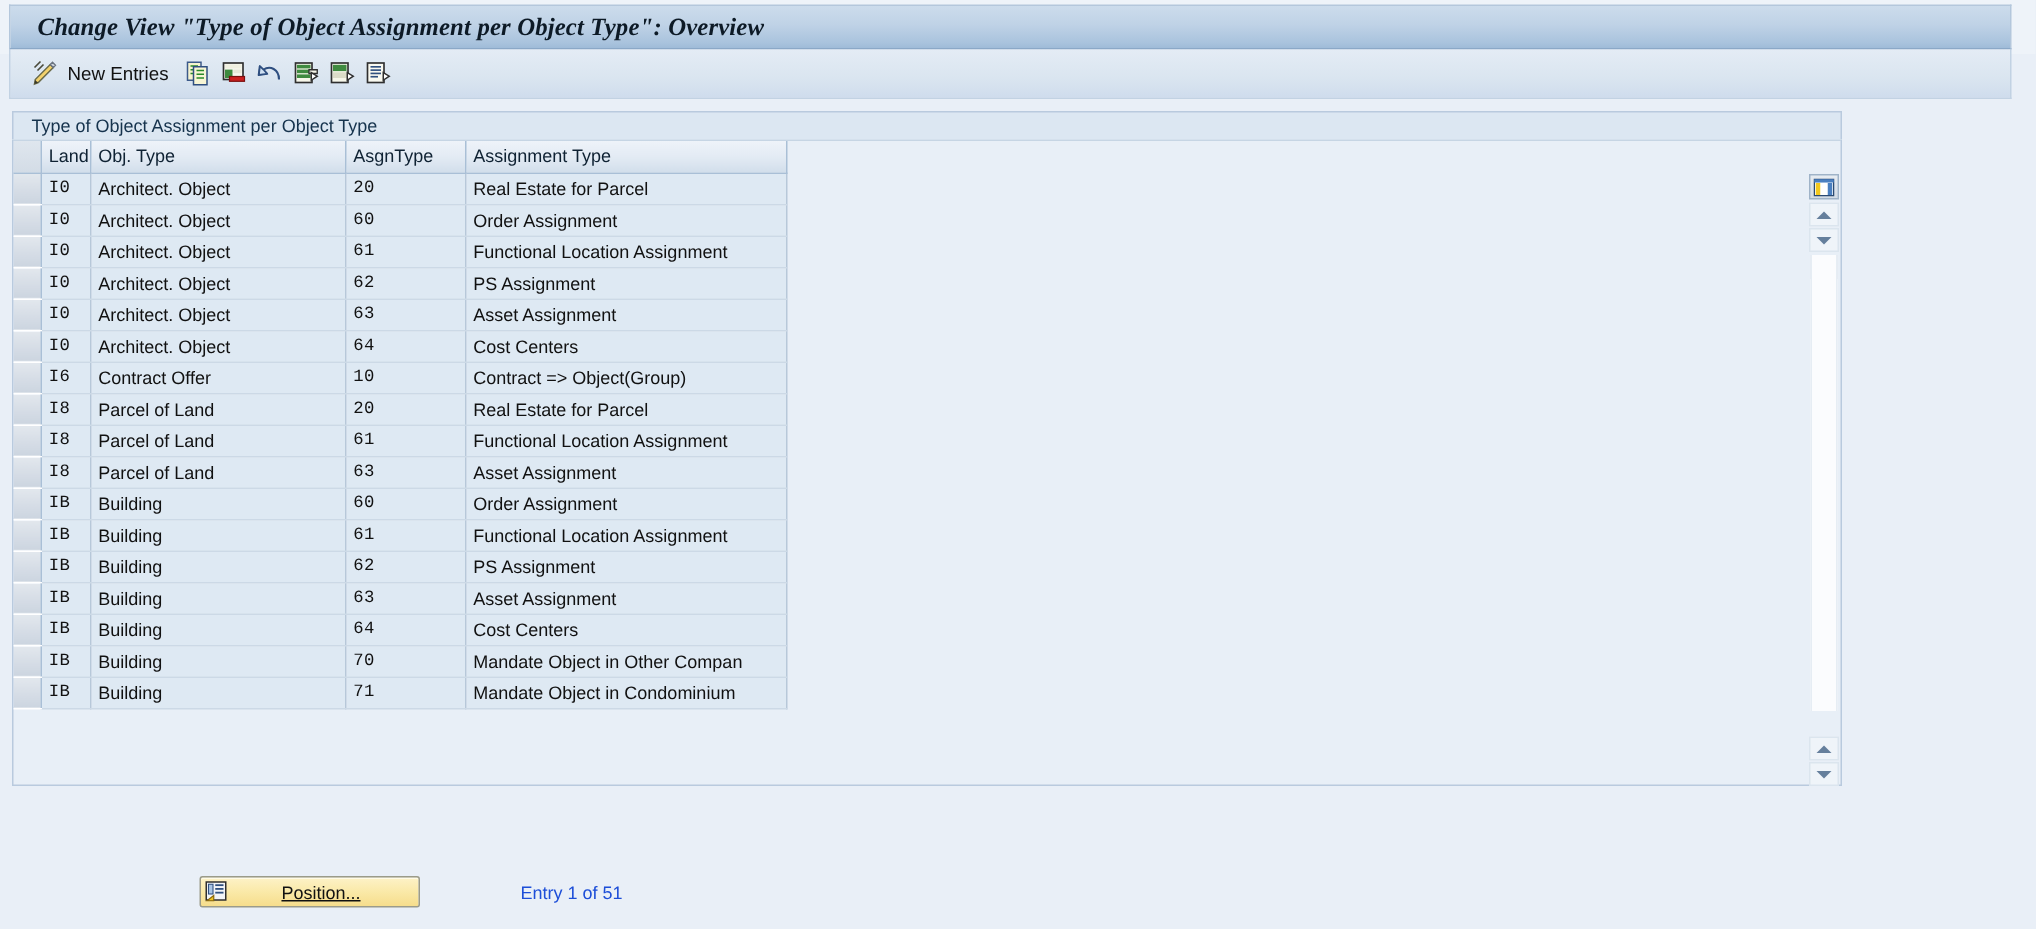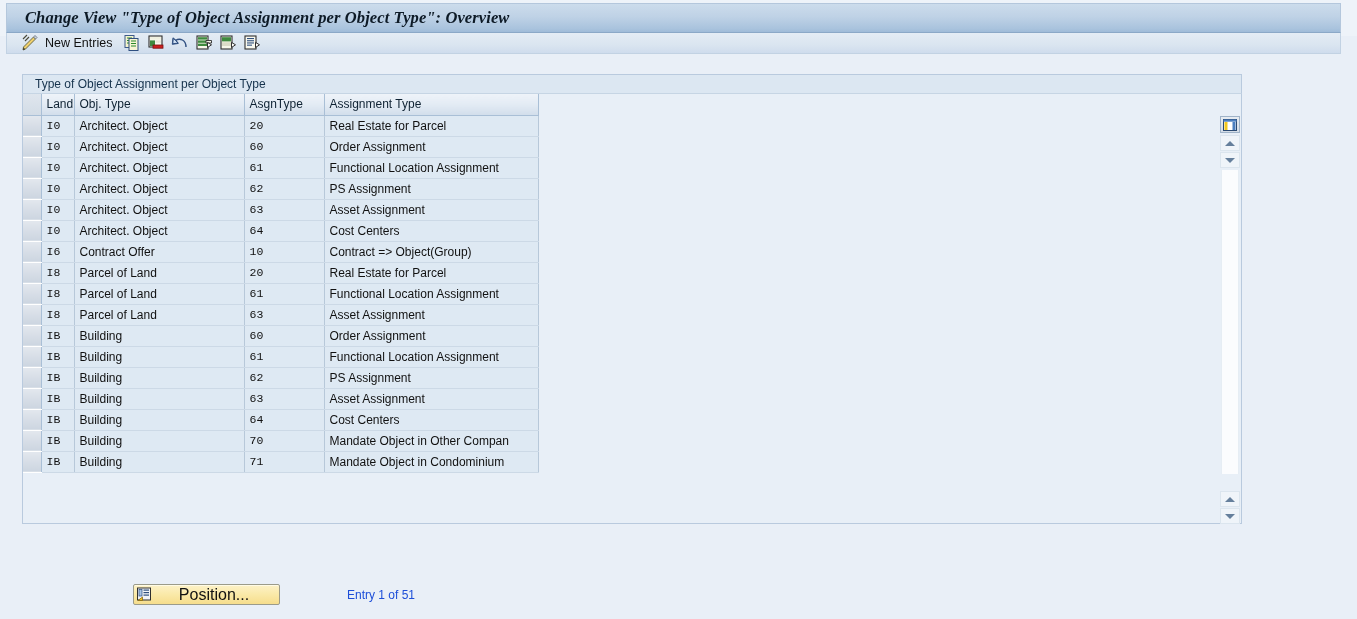--- a/index.html
+++ b/index.html
@@ -37,21 +37,21 @@
     letter-spacing: 0.1px;
     white-space: nowrap;
   }
 
   
   .toolbar-wrap {
     position: absolute; left:0; top: 33px; width: 1357px; height: 35px;
     padding: 0 16px 0 6px;
   }
   .toolbar {
-    height: 21px;
+    height: 33px;
     background: linear-gradient(to bottom, #e4ecf5 0%, #dae5f0 60%, #cfdced 100%);
     border: 1px solid #c2d2e3;
     border-top: none;
     display: flex; align-items: center;
     padding-left: 10px;
     position: relative;
   }
   .tb-btn {
     width: 24px; height: 24px;
     display: flex; align-items: center; justify-content: center;
@@ -67,21 +67,21 @@
     transform: translateY(-50%);
     font-family: "Liberation Serif", serif;
     font-weight: bold; font-size: 22px;
     color: #edc09a;
     white-space: nowrap;
     pointer-events: none;
   }
 
   
   .content {
-    position: absolute; left: 22px; top: 74px;
+    position: absolute; left: 8px; top: 74px;
     width: 1220px; height: 434px;
   }
   .group-hdr {
     height: 19px;
     background: #dce7f2;
     border: 1px solid #b9cade;
     border-bottom: none;
     display: flex; align-items: center;
     padding-left: 12px;
     font-size: 12px; color: #16334d;
@@ -197,22 +197,23 @@
     position: absolute; left: 133px; top: 584px;
     width: 147px; height: 21px;
     background: linear-gradient(to bottom,#fdf2c8 0%,#fae9a8 50%,#f6dd8c 100%);
     border: 1px solid #9b9b8a;
     border-radius: 2px;
     display: flex; align-items: center;
     cursor: pointer;
     box-shadow: inset 0 1px 0 #fffbe6;
   }
   .pos-btn-label {
-    flex: 1; text-align: center; font-size: 16px; color: #111;
+    flex: 1; text-align: center; font-size: 12px; color: #111;
     padding-right: 4px;
+    text-decoration: underline;
   }
   .entry-text {
     position: absolute; left: 347px; top: 588px;
     font-size: 12px; color: #1d4ed8; white-space: nowrap;
   }
 
   svg { display: block; }
 </style>
 </head>
 <body>

